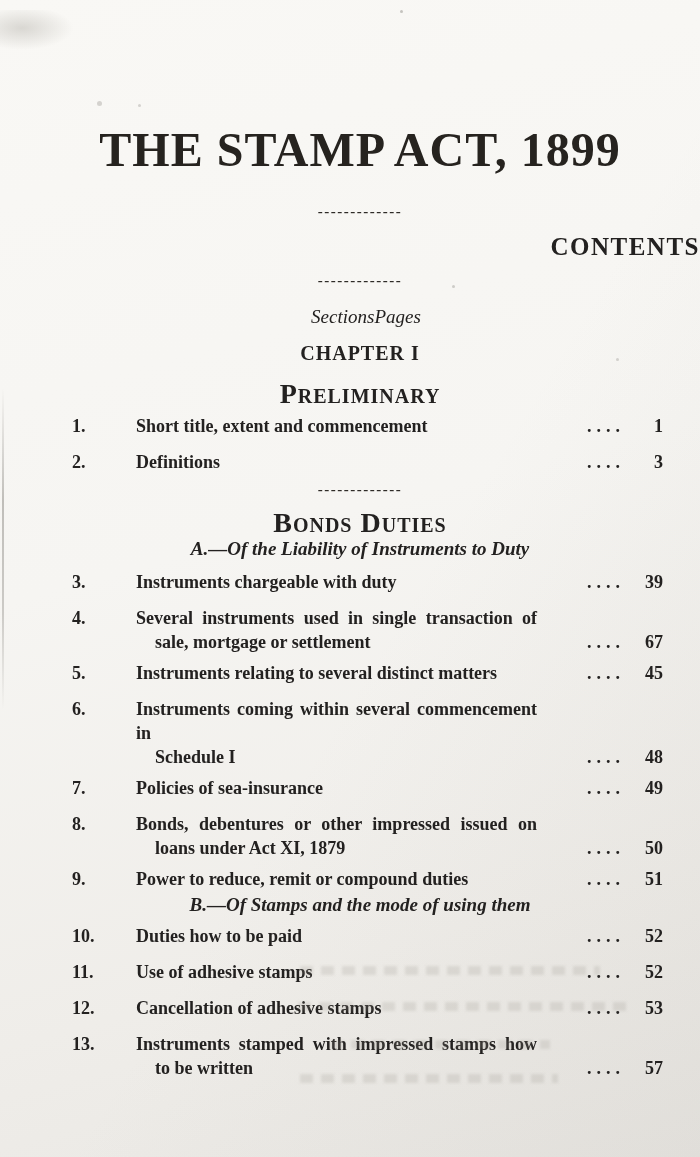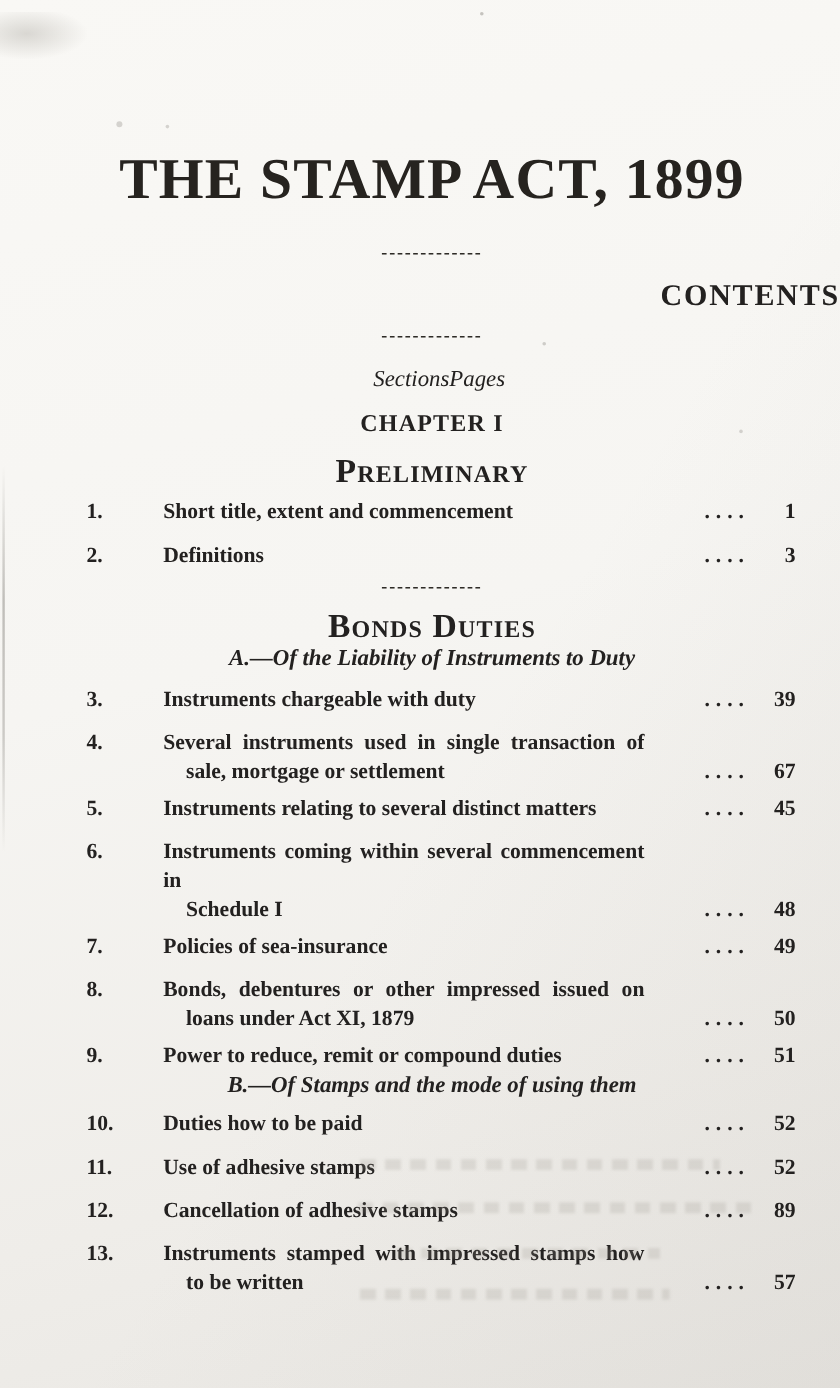--- a/index.html
+++ b/index.html
@@ -195,21 +195,21 @@
           </span>
         <span class="dots">....</span>
         <span class="pgn">52</span>
       </div>
       <div class="row">
         <span class="num">12.</span>
         <span class="txt">
             <span class="l1">Cancellation of adhesive stamps</span>
           </span>
         <span class="dots">....</span>
-        <span class="pgn">89</span>
+        <span class="pgn">53</span>
       </div>
       <div class="row two">
         <span class="num">13.</span>
         <span class="txt">
             <span class="l1">Instruments stamped with impressed stamps how</span>
             <span class="l2">to be written</span>
           </span>
         <span class="dots">....</span>
         <span class="pgn">57</span>
       </div>

